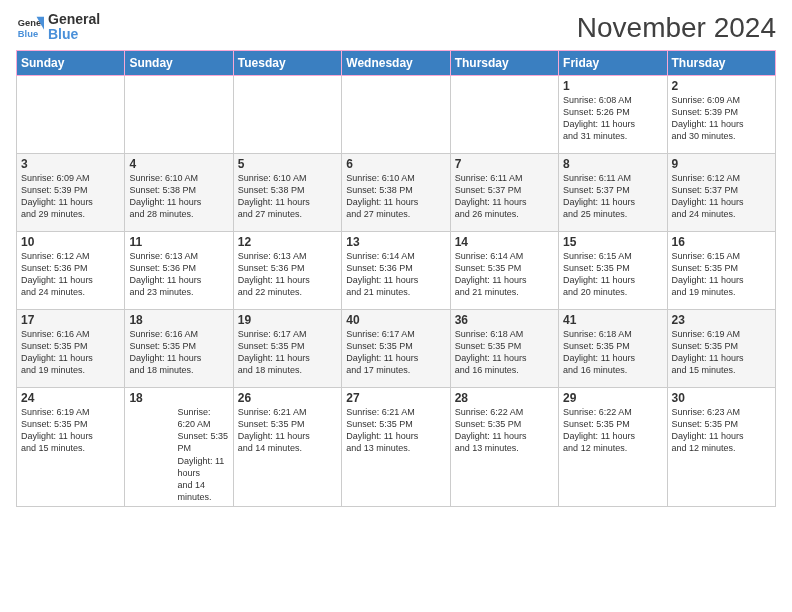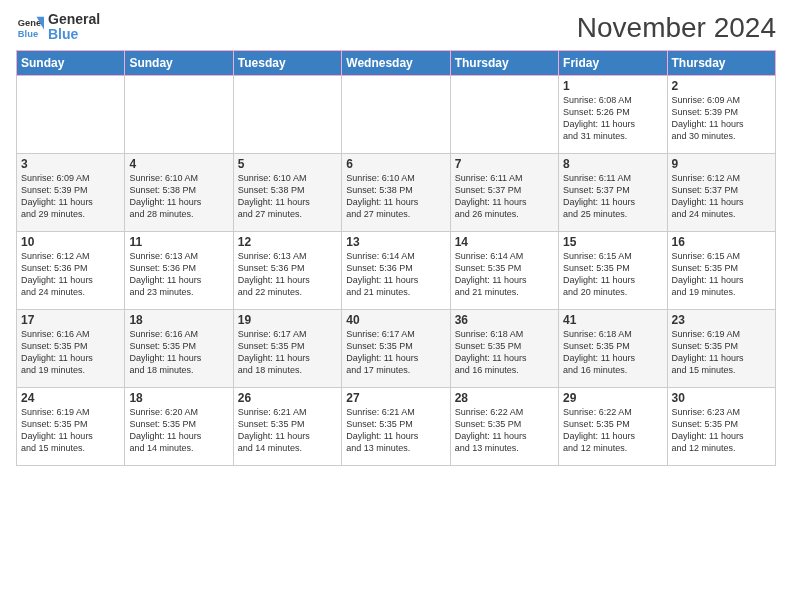--- a/index.html
+++ b/index.html
@@ -293,21 +293,21 @@
         <tr>
           <td>
             <span class="day-num">24</span>
             <div class="day-info" style="white-space: pre-line;">Sunrise: 6:19 AM
 Sunset: 5:35 PM
 Daylight: 11 hours
 and 15 minutes.</div>
           </td>
           <td>
             <span class="day-num">18</span>
-            <div class="day-info" style="white-space: pre-line;">Sunrise: 6:20 AM
+            <div class="day-info" style="white-space: pre-line; margin-left: 48px;">Sunrise: 6:20 AM
 Sunset: 5:35 PM
 Daylight: 11 hours
 and 14 minutes.</div>
           </td>
           <td>
             <span class="day-num">26</span>
             <div class="day-info" style="white-space: pre-line;">Sunrise: 6:21 AM
 Sunset: 5:35 PM
 Daylight: 11 hours
 and 14 minutes.</div>

